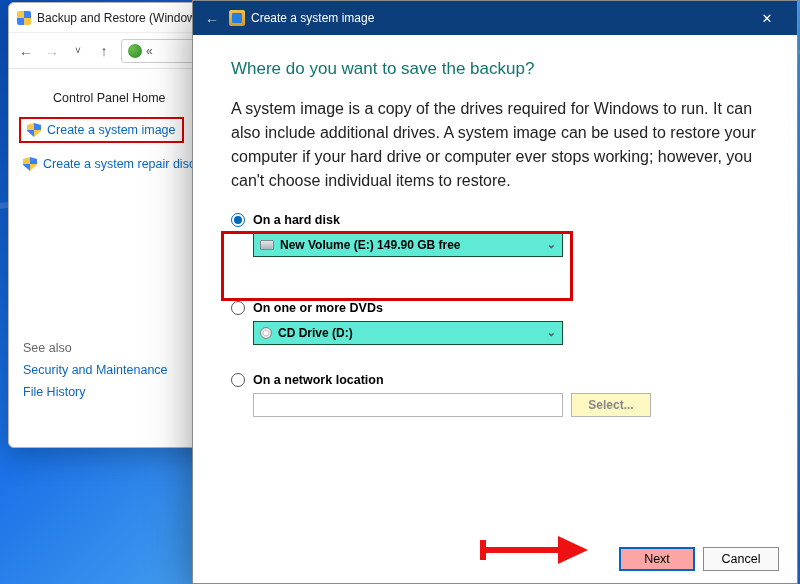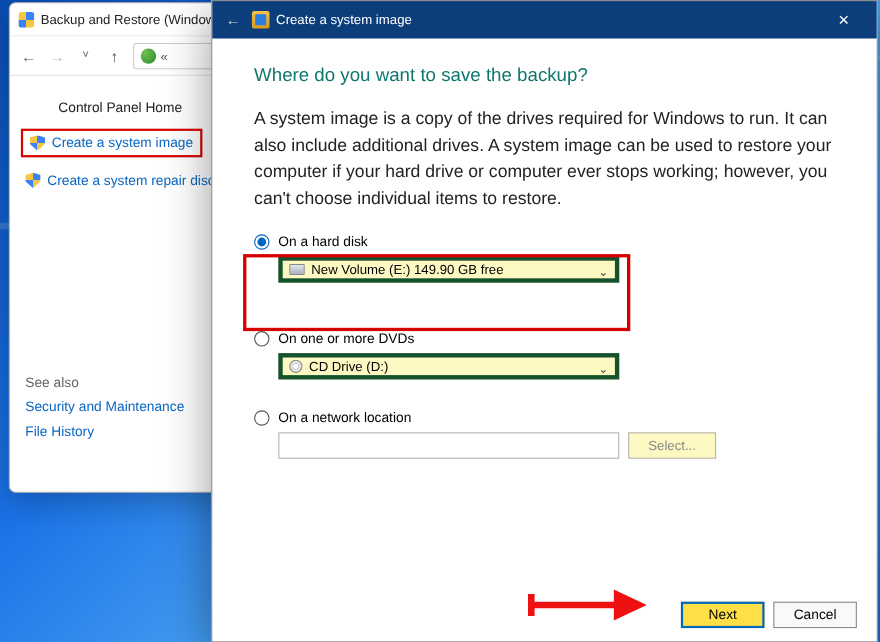--- a/index.html
+++ b/index.html
@@ -118,38 +118,38 @@
   .wiz-titlebar .spacer { flex:1; }
   .wiz-close {
     width:44px; height:28px; display:flex; align-items:center; justify-content:center;
     color:#fff; font-size:13px; cursor:pointer;
   }
   
   .wiz-body { flex:1; padding: 24px 38px 0 38px; position:relative;}
   .wiz-h1 { color:#0f766e; font-size:17px; font-weight:400; margin:0 0 18px 0;}
   .wiz-desc { font-size:16px; color:#222; line-height:1.5; margin-bottom:20px;}
   
-  .opt-group { font-size:12.5px; margin-bottom:28px; }
+  .opt-group { font-size:12.5px; margin-bottom:28px;font-weight:bold; }
   .opt-row { display:flex; align-items:center; gap:8px; margin-bottom:6px;}
   .radio {
     width:14px;height:14px; border:1px solid #555; border-radius:50%;
     display:inline-flex; align-items:center; justify-content:center;
     flex-shrink:0;
   }
   .radio.checked { border-color:#0067c0;}
   .radio.checked::after{
     content:""; width:8px;height:8px; background:#0067c0; border-radius:50%;
   }
   .combo {
     margin-left:22px;
     width: 310px; height:24px;
-    border:4px solid #14532d;
+    border:1px solid #14532d;
     display:flex; align-items:center;
     padding:0 6px; font-size:12px;
-    background:#fef9c3;
+    background:#5eead4;
     position:relative;
     gap:6px;
   }
   .combo .chev {
     position:absolute; right:6px; top:4px;
     font-size:11px; color:#555;
   }
   .disk-icon {
     width:14px; height:10px; background:#4a6; border-radius:1px;
     box-shadow: inset 0 -3px 0 #2c4; border:1px solid #888;
@@ -186,21 +186,21 @@
     display:flex; align-items:center; justify-content:flex-end;
     padding: 0 18px; gap:8px;
   }
   .btn {
     min-width:76px; height:24px;
     border:1px solid #8a8a8a; background:#f9f9f9;
     font-size:12.5px;
     display:flex; align-items:center; justify-content:center;
     cursor:pointer;
   }
-  .btn.primary { border:2px solid #0067c0; background:#fde047;}
+  .btn.primary { border:2px solid #0067c0; background:#fca5a5;}
   
   
   .red-arrow {
     position:absolute;
     left: 478px; top: 532px;
     width: 130px; height: 36px;
     pointer-events:none;
   }
 </style>
 </head>

